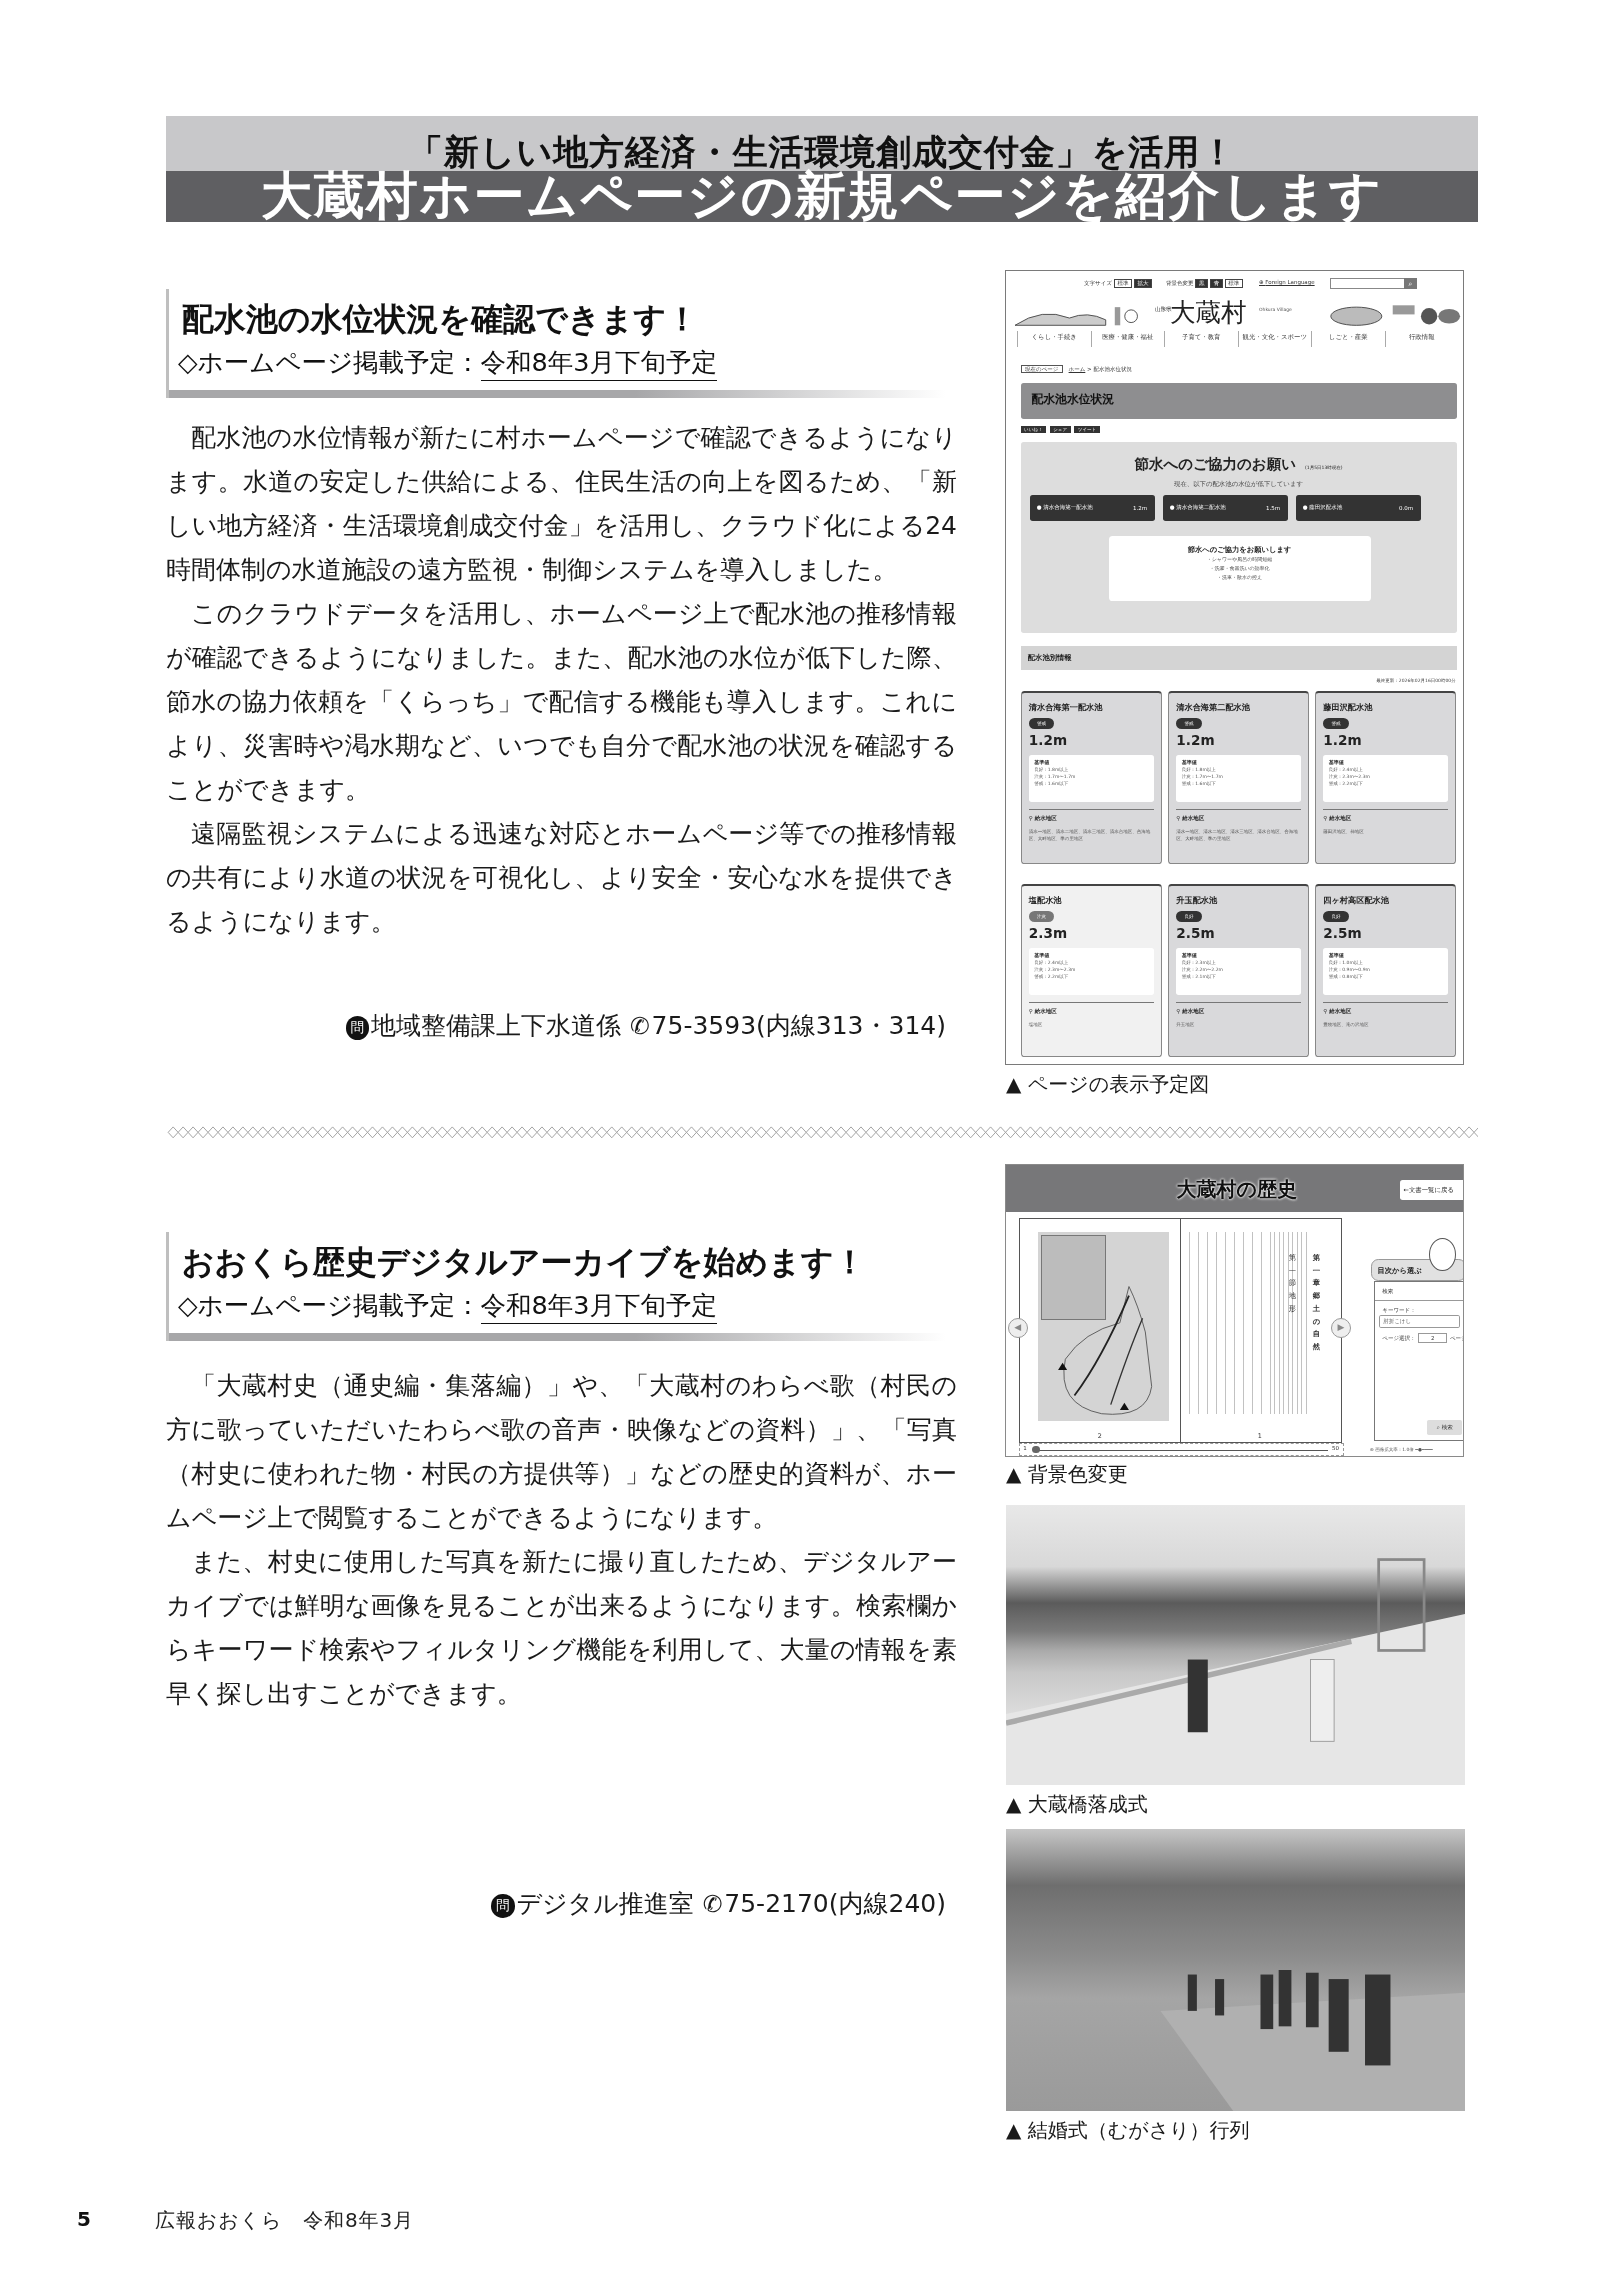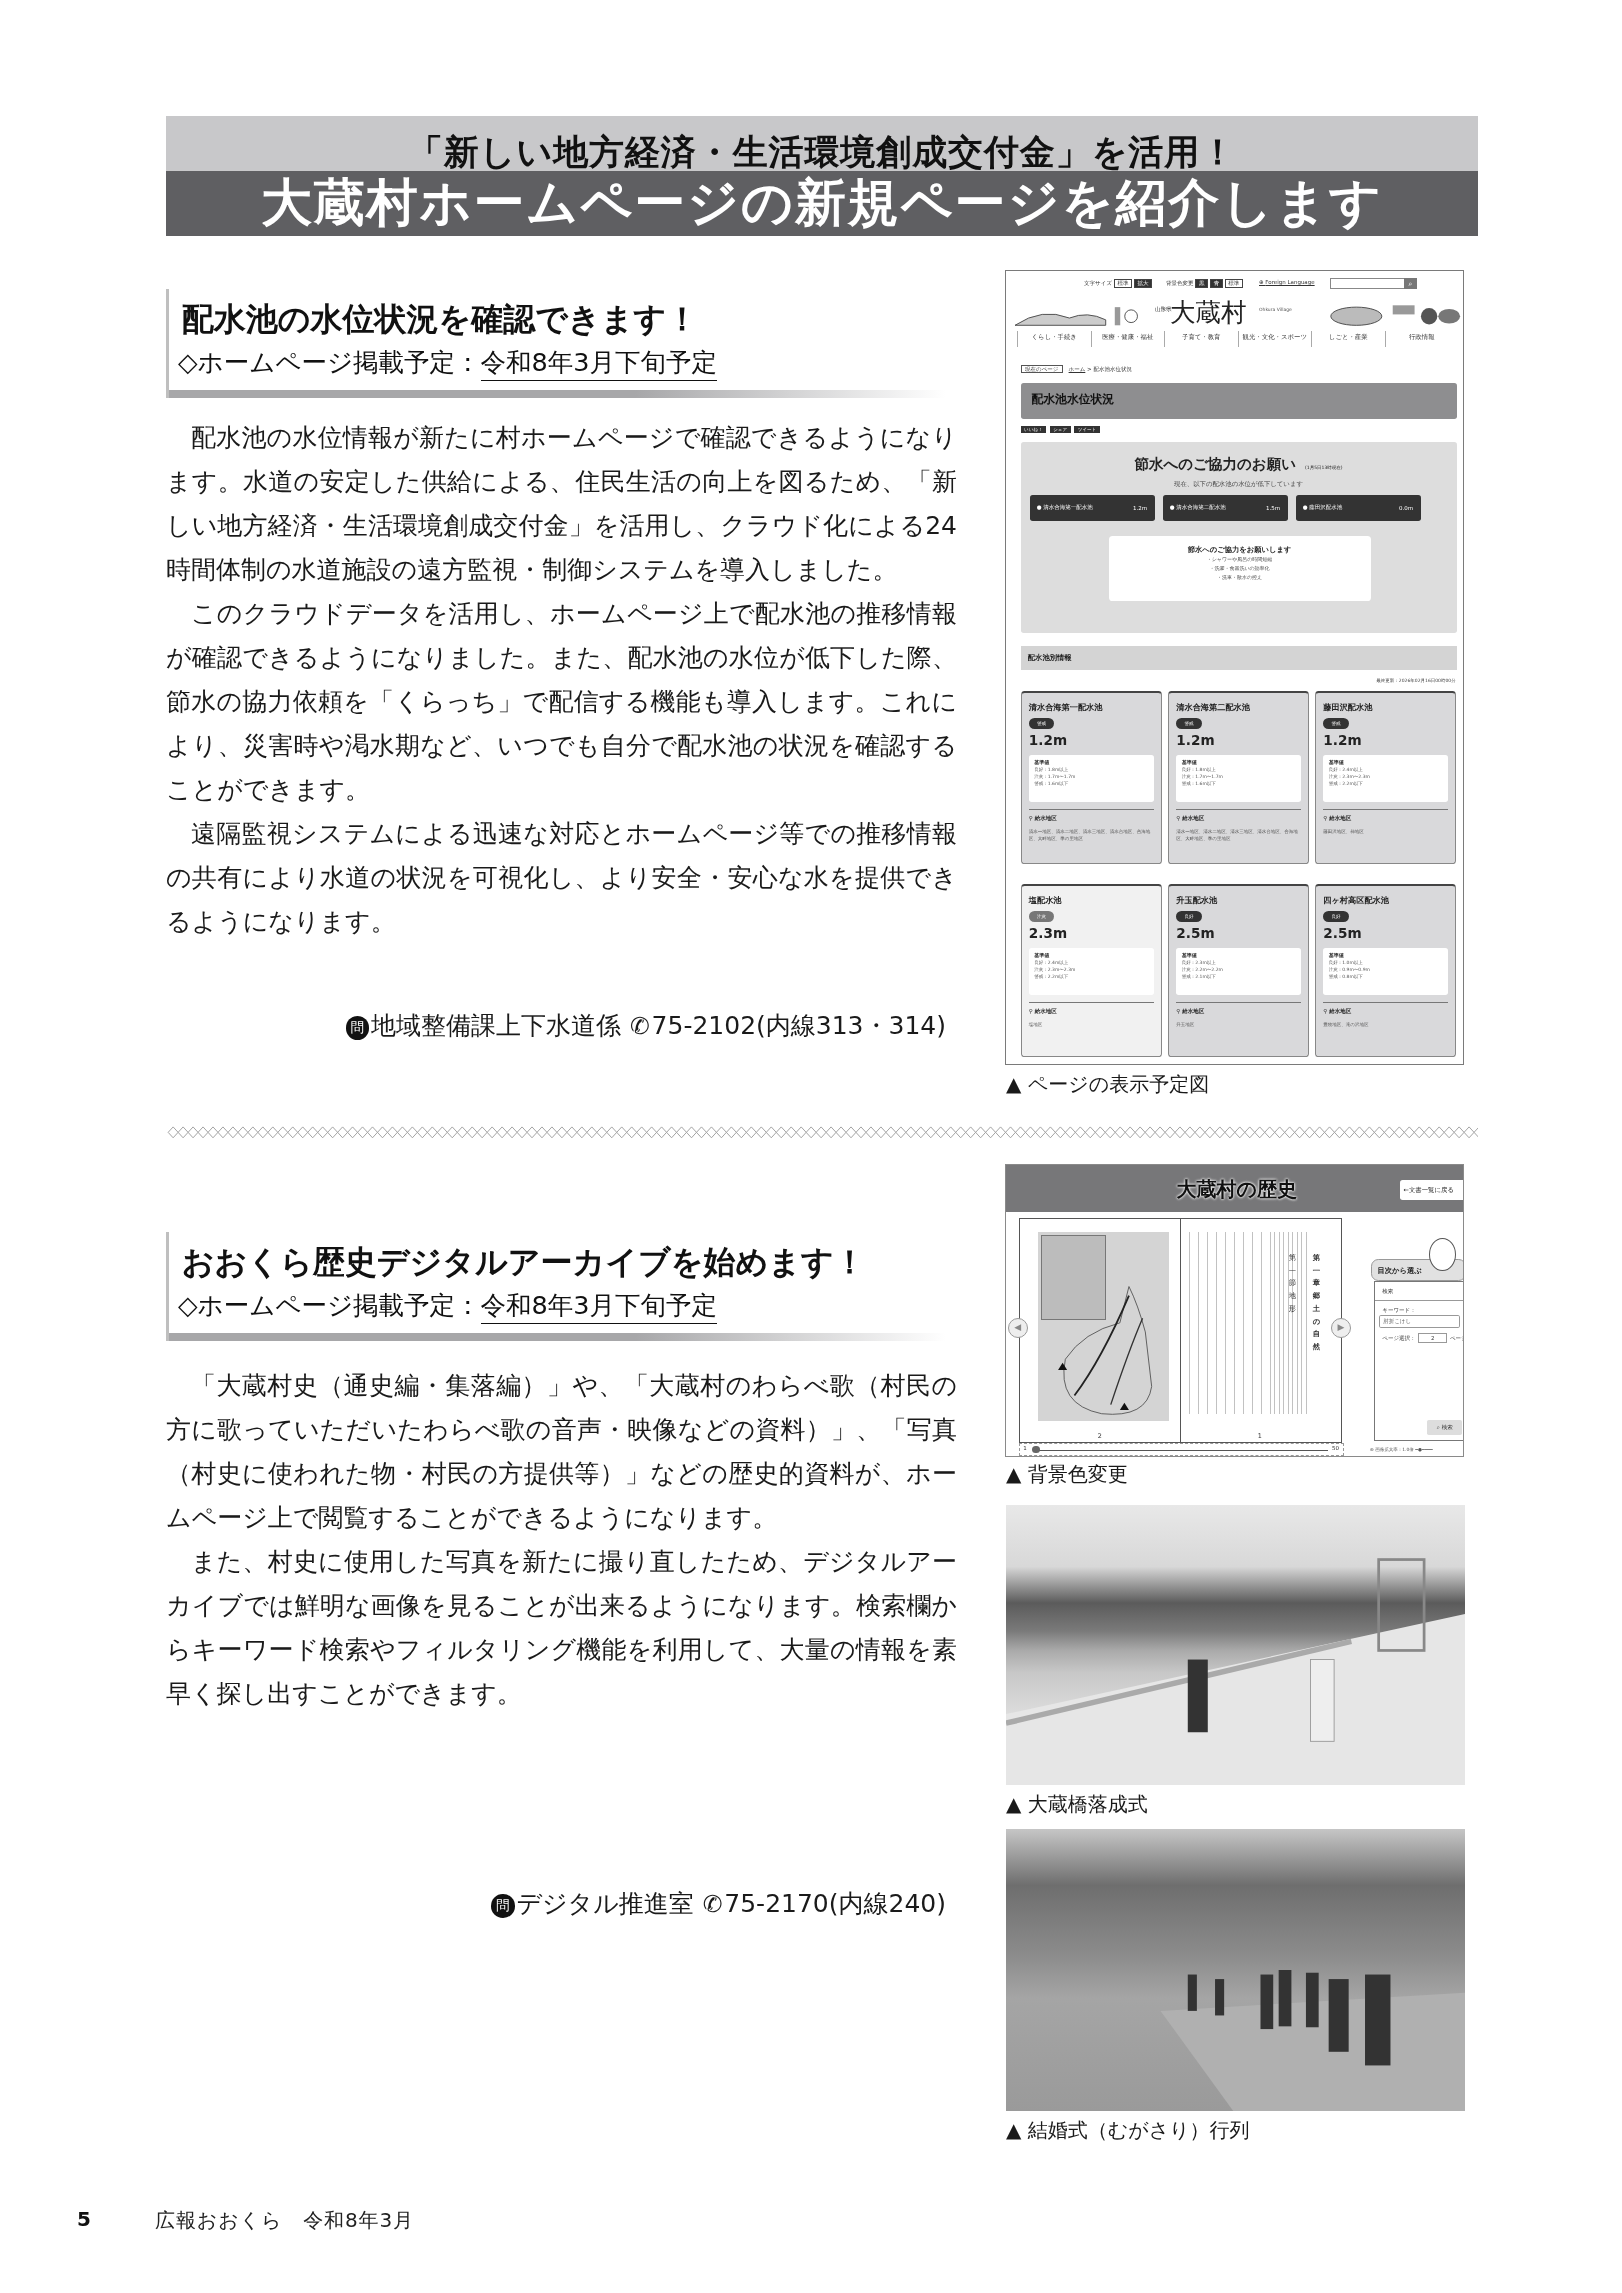--- a/index.html
+++ b/index.html
@@ -1,21 +1,21 @@
 <!DOCTYPE html>
 <html style="font-size:14.5px"><head>
 <meta charset="utf-8">
 <style>
 *{box-sizing:border-box;margin:0;padding:0}
 html,body{width:1623px;height:2294px;background:#fff;overflow:hidden}
 body{position:relative;font-family:"DejaVu Sans","Liberation Sans",sans-serif;color:#1a1a1a}
 .abs{position:absolute}
 
 #banner-top{left:166px;top:116px;width:1312px;height:72px;background:#c8c8ca;display:flex;align-items:center;justify-content:center;font-size:35px;font-weight:bold;color:#111;letter-spacing:0.9px}
-#banner-main{left:166px;top:171px;width:1312px;height:65px;background:#5f5f62;display:flex;align-items:center;justify-content:center;font-size:51px;font-weight:bold;color:#fff;letter-spacing:1.8px}
+#banner-main{left:166px;top:171px;width:1312px;height:51px;background:#5f5f62;display:flex;align-items:center;justify-content:center;font-size:51px;font-weight:bold;color:#fff;letter-spacing:1.8px}
 
 .sec-head{left:166px;width:777px;height:109px;border-left:3.6px solid #bfbfbf}
 .sec-head .title{position:absolute;left:12.7px;top:9px;font-size:32px;font-weight:bold;color:#111}
 .sec-head .sub{position:absolute;left:9px;top:56px;font-size:25.5px;color:#111;white-space:nowrap}
 .sec-head .sub u{text-decoration:none;border-bottom:1.8px solid #111;padding-bottom:2.7px}
 .sec-head .shade{position:absolute;left:0;bottom:0;width:777px;height:8.2px;background:linear-gradient(90deg,#a7a7a9 0%,#a7a7a9 60%,#fff 100%)}
 
 .body-text{left:166px;width:791px;font-size:25px;line-height:44px;color:#1a1a1a;text-align:justify}
 .body-text p{text-indent:1em}
 .contact{font-size:25px;color:#1a1a1a;white-space:nowrap;text-align:right}
@@ -109,21 +109,21 @@
   <div class="sub"><span>◇ホームページ掲載予定：</span><u>令和8年3月下旬予定</u></div>
   <div class="shade"></div>
 </div>
 
 <div class="abs body-text" style="top:416px">
   <p>配水池の水位情報が新たに村ホームページで確認できるようになります。水道の安定した供給による、住民生活の向上を図るため、「新しい地方経済・生活環境創成交付金」を活用し、クラウド化による24時間体制の水道施設の遠方監視・制御システムを導入しました。</p>
   <p>このクラウドデータを活用し、ホームページ上で配水池の推移情報が確認できるようになりました。また、配水池の水位が低下した際、節水の協力依頼を「くらっち」で配信する機能も導入します。これにより、災害時や渇水期など、いつでも自分で配水池の状況を確認することができます。</p>
   <p>遠隔監視システムによる迅速な対応とホームページ等での推移情報の共有により水道の状況を可視化し、より安全・安心な水を提供できるようになります。</p>
 </div>
 <div class="abs contact" style="right:677px;top:1009px">
-  <span class="ic-box">問</span><span>地域整備課上下水道係</span><span class="phone">✆</span><span>75-2102</span><span>(内線313・314)</span>
+  <span class="ic-box">問</span><span>地域整備課上下水道係</span><span class="phone">✆</span><span>75-3593</span><span>(内線313・314)</span>
 </div>
 
 <div id="web1" class="abs">
   <div class="w1-top">
     <div class="w-tool" style="left:78px"><span>文字サイズ</span><span class="w-btn">標準</span><span class="w-btn dark">拡大</span></div>
     <div class="w-tool" style="left:160px"><span>背景色変更</span><span class="w-btn dark">黒</span><span class="w-btn dark">青</span><span class="w-btn">標準</span></div>
     <div class="w-tool" style="left:253px;text-decoration:underline">⊕ <span>Foreign Language</span></div>
     <div class="w-search"></div>
     <div class="w-search-btn">⌕</div>
     <svg style="position:absolute;left:9px;top:27px" width="127" height="31" viewBox="0 0 140 34">

